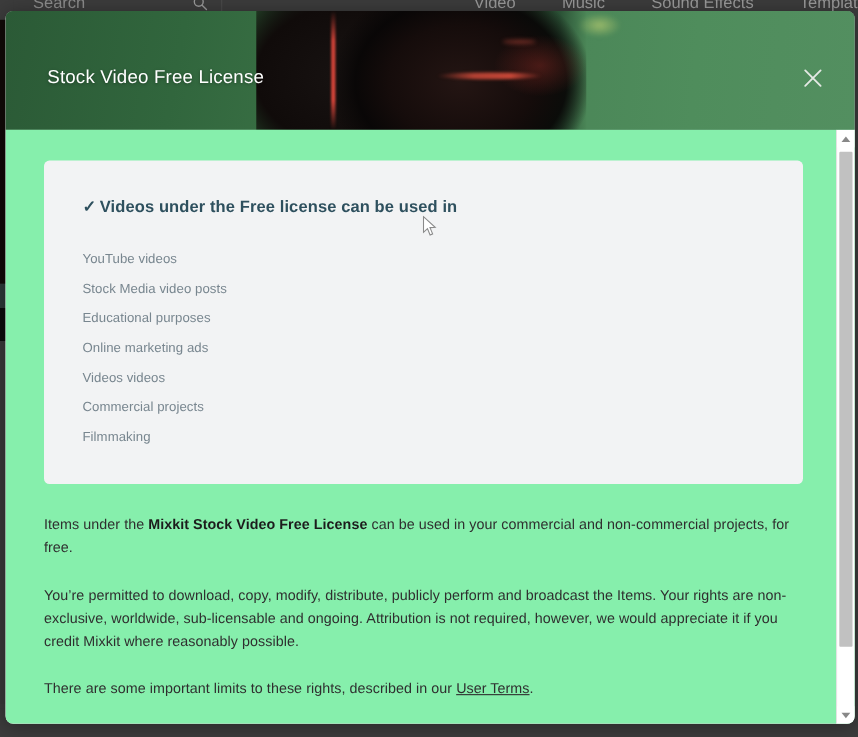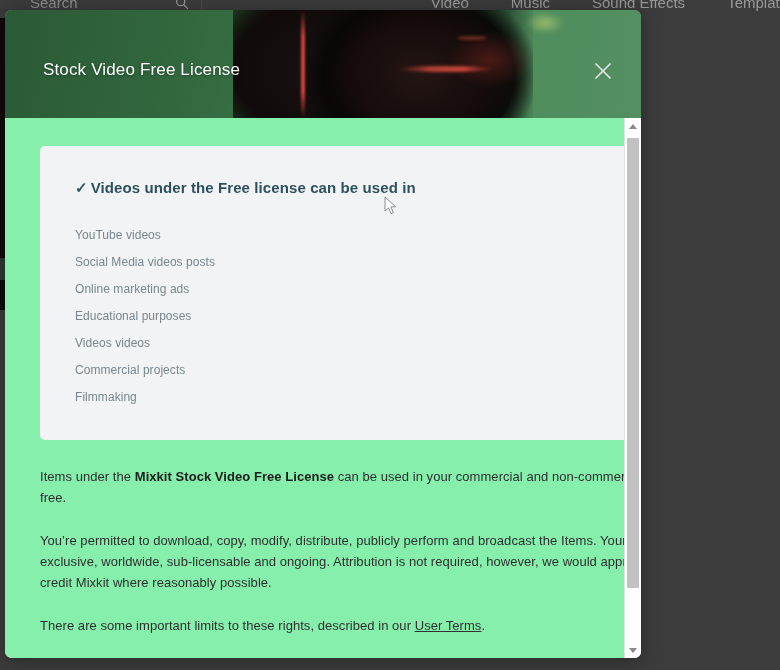--- a/index.html
+++ b/index.html
@@ -87,21 +87,21 @@
     color: #1d1d1d;
     letter-spacing: .2px;
     white-space: nowrap;
   }
 
   
   #modal {
     position: absolute;
     left: 5px;
     top: 10px;
-    width: 636px;
+    width: 772px;
     height: 648px;
     background: #ffffff;
     border-radius: 7px;
     overflow: hidden;
     display: flex;
     flex-direction: column;
     box-shadow: 0 2px 18px rgba(0,0,0,.35);
   }
 
   
@@ -347,23 +347,23 @@
     </div>
 
     <div id="modal-body">
       <div id="modal-scroll">
 
         <div id="license-panel">
           <div id="license-panel-title">
             <span class="chk">✓</span><span>Videos under the Free license can be used in</span>
           </div>
           <div class="license-item">YouTube videos</div>
-          <div class="license-item">Social Media videos posts</div>
+          <div class="license-item">Stock Media video posts</div>
+          <div class="license-item">Educational purposes</div>
           <div class="license-item">Online marketing ads</div>
-          <div class="license-item">Educational purposes</div>
           <div class="license-item">Videos videos</div>
           <div class="license-item">Commercial projects</div>
           <div class="license-item">Filmmaking</div>
         </div>
 
         <p class="para"><span>Items under the </span><b>Mixkit Stock Video Free License</b><span> can be used in your commercial and non-commercial projects, for free.</span></p>
 
         <p class="para">You’re permitted to download, copy, modify, distribute, publicly perform and broadcast the Items. Your rights are non-exclusive, worldwide, sub-licensable and ongoing. Attribution is not required, however, we would appreciate it if you credit Mixkit where reasonably possible.</p>
 
         <p class="para"><span>There are some important limits to these rights, described in our </span><a href="#">User Terms</a><span>.</span></p>

